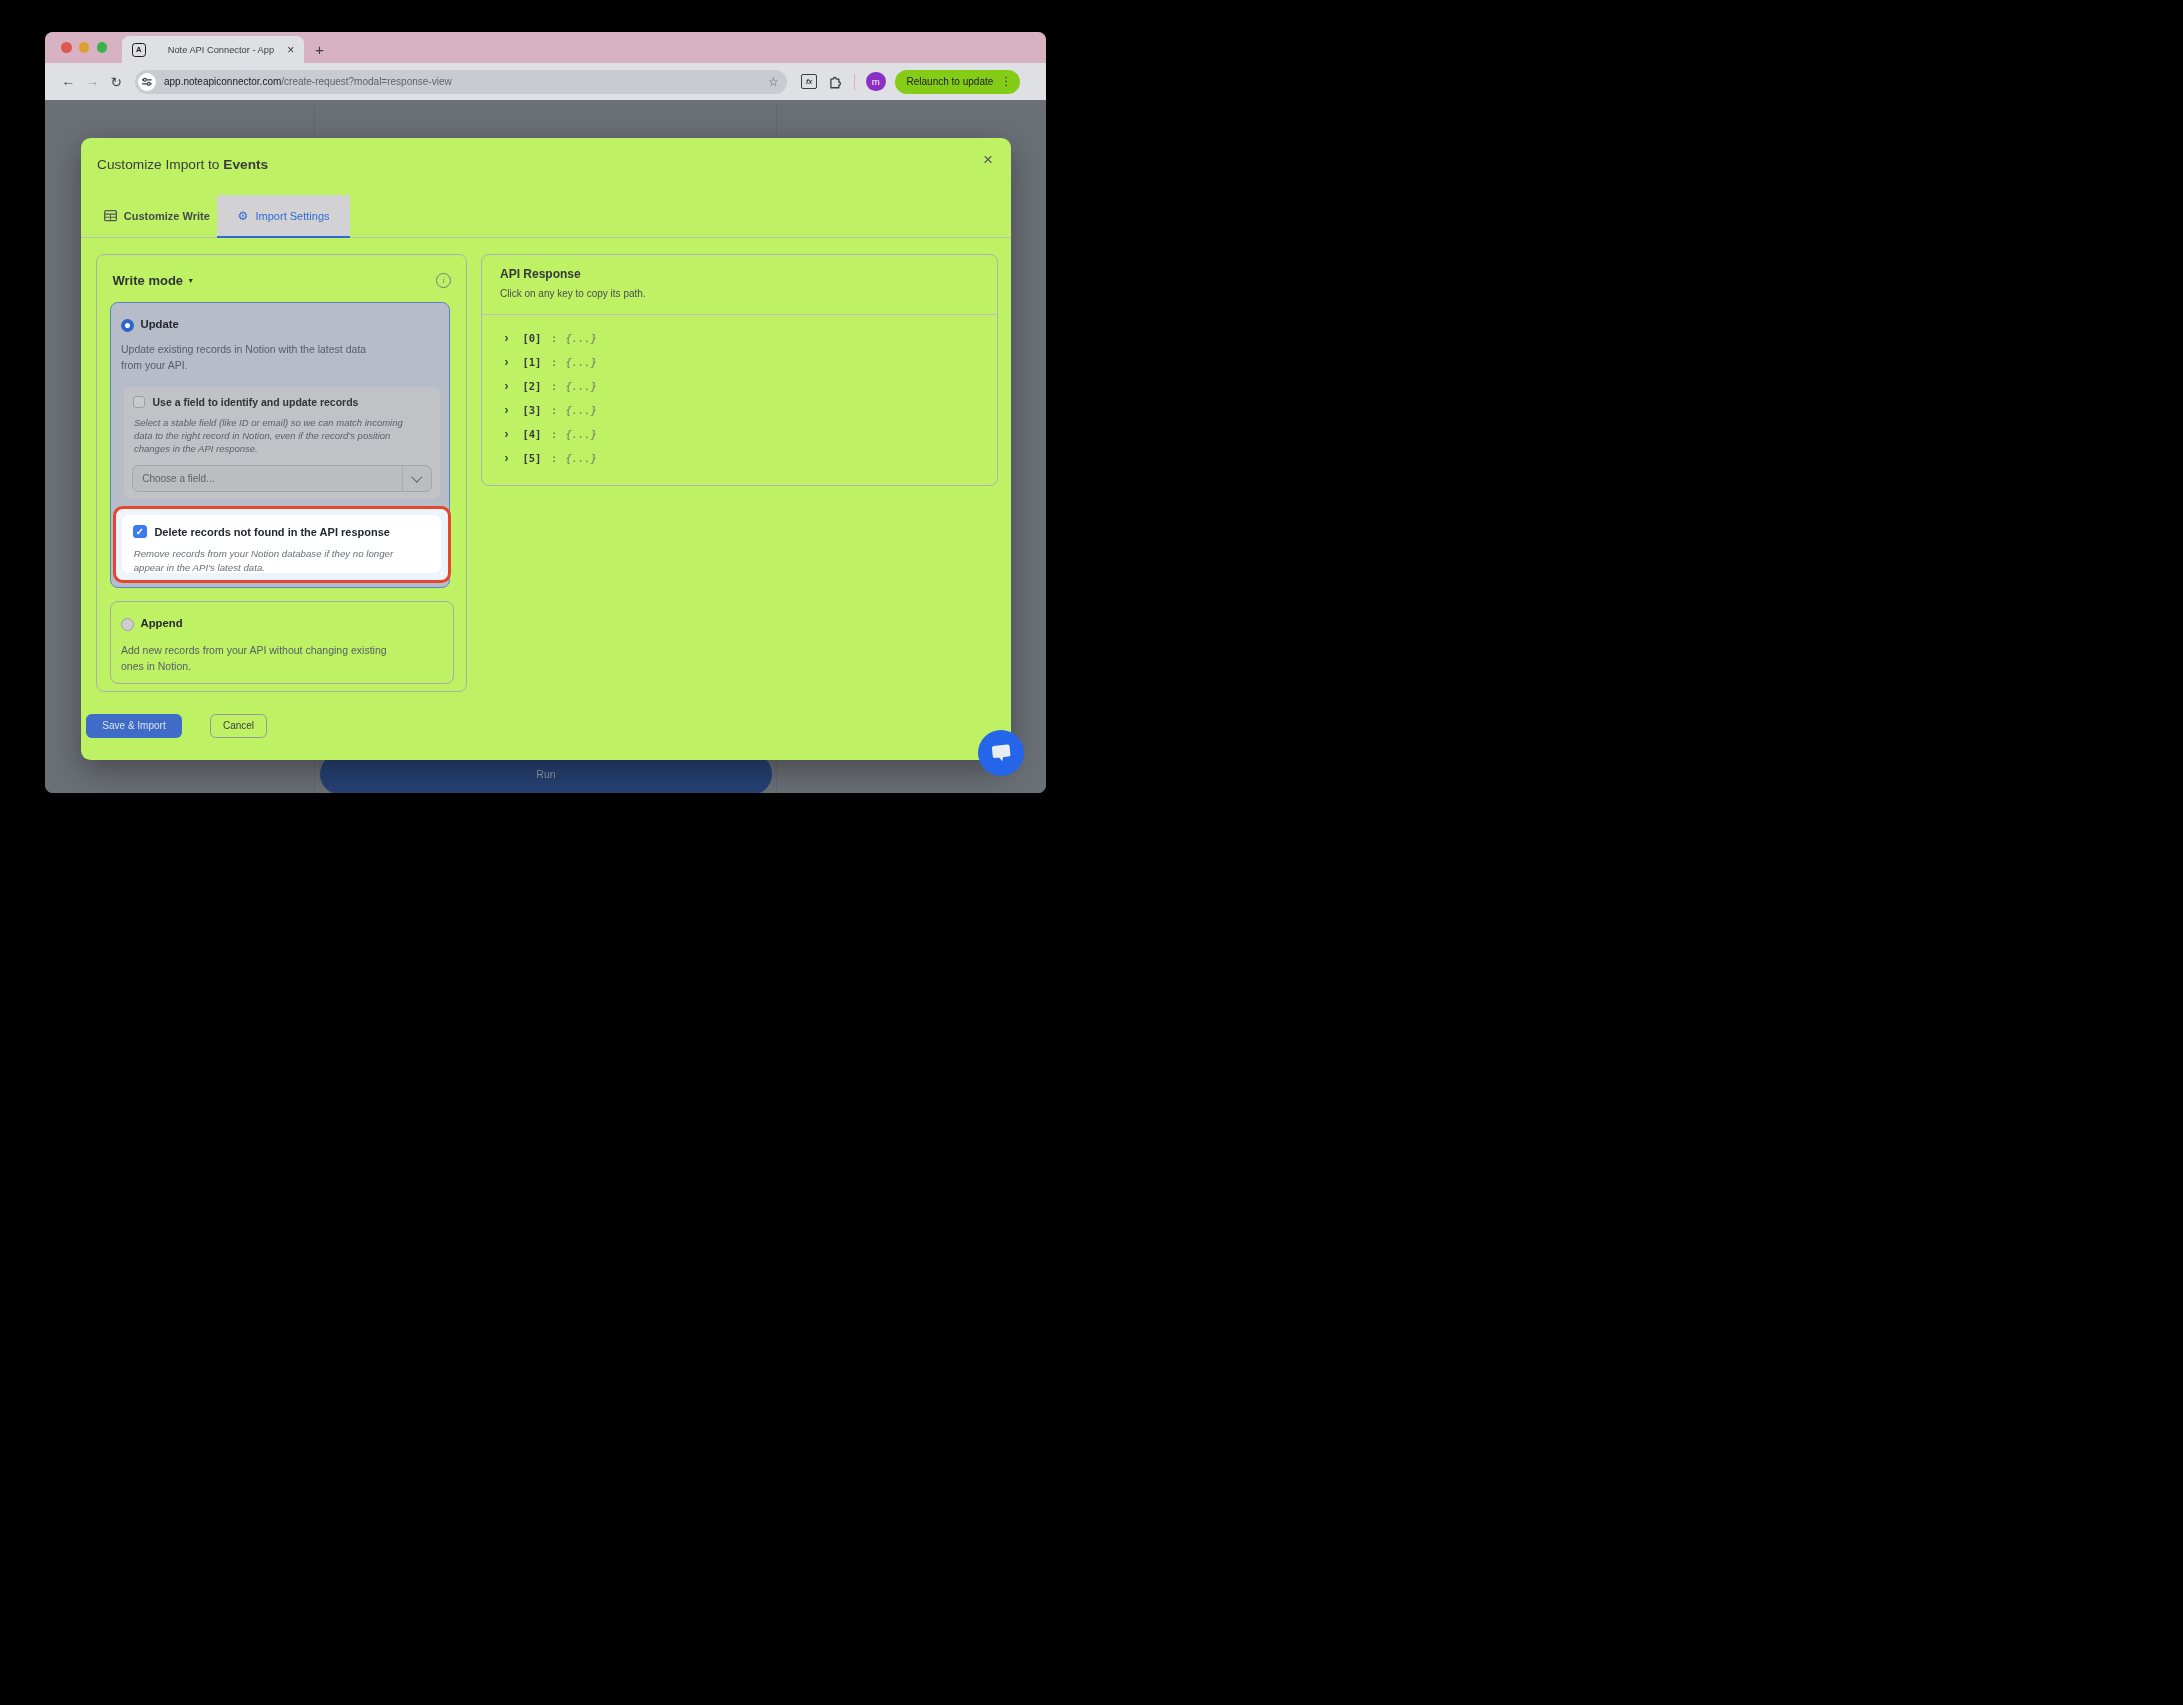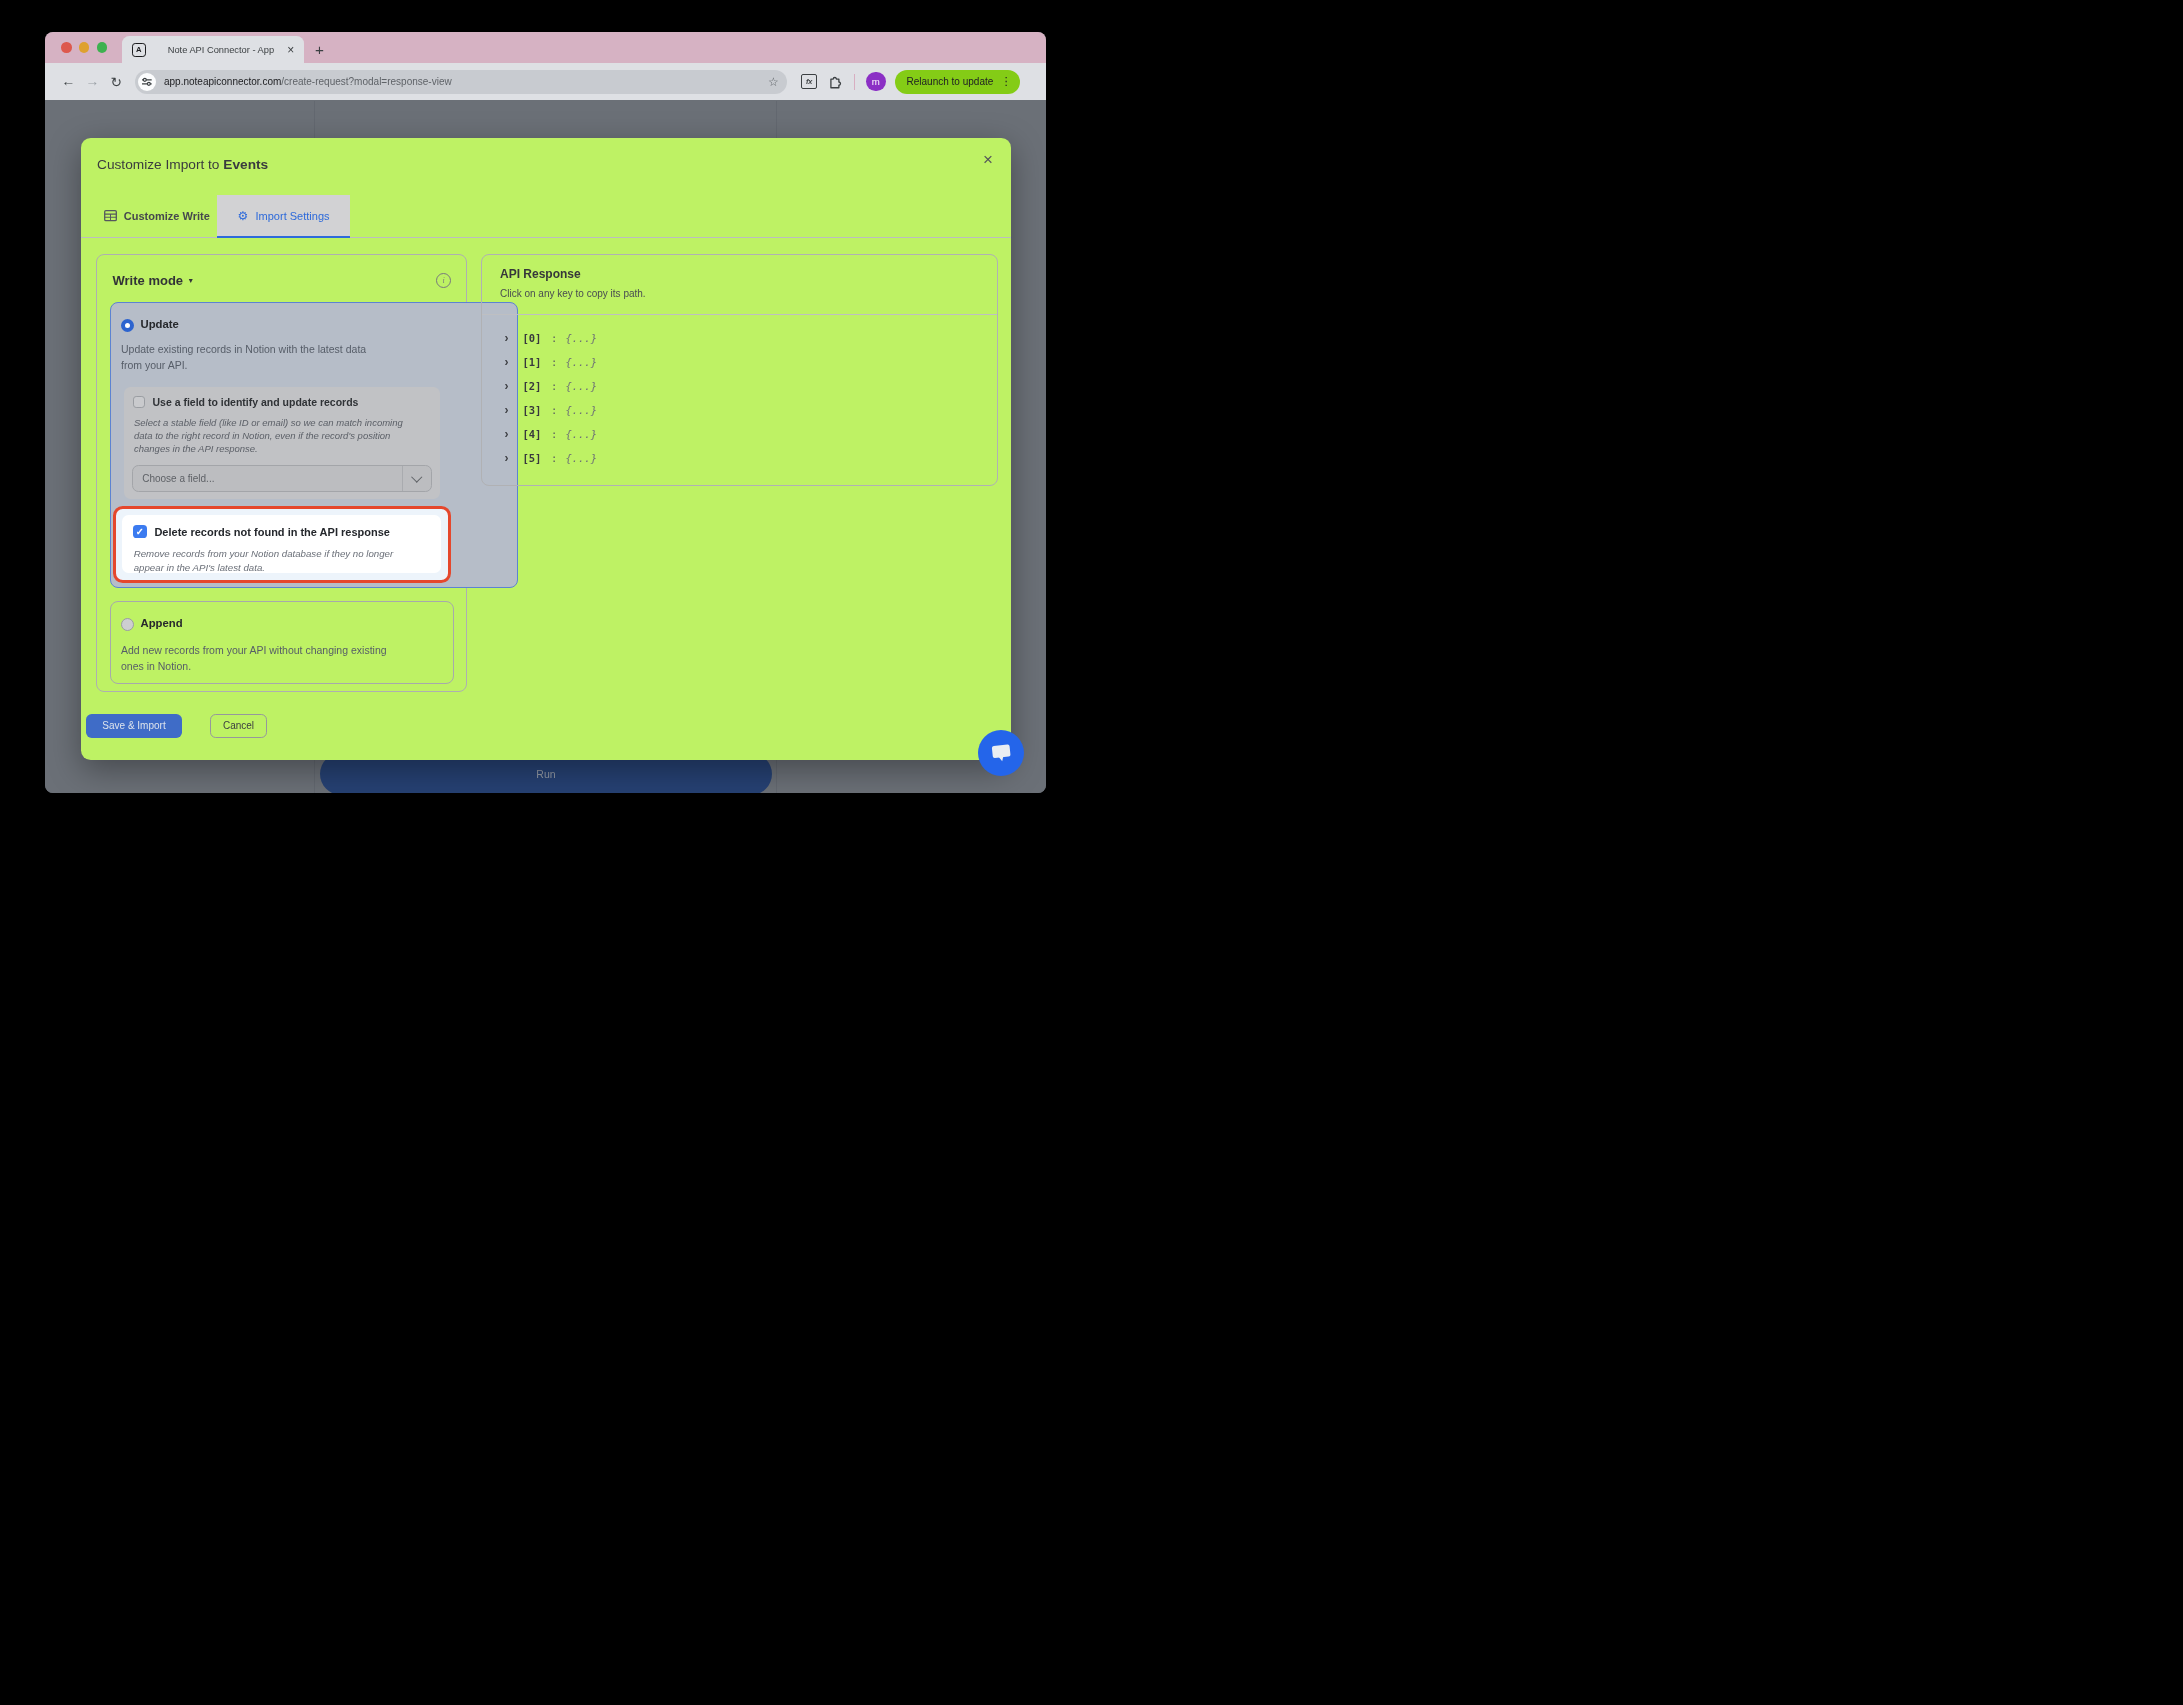--- a/index.html
+++ b/index.html
@@ -74,21 +74,21 @@
   
   .leftcard{position:absolute;left:14.5px;top:116px;width:371px;height:438px;border:0.8px solid #aeafb2;
             border-radius:8px;box-sizing:border-box;}
   .wm-row{position:absolute;left:16px;right:14.5px;top:13px;height:26px;display:flex;align-items:center;}
   .wm-label{font-size:13px;font-weight:600;color:#323337;}
   .wm-caret{font-size:8px;color:#323337;margin-left:5.7px;}
   .info-ic{margin-left:auto;width:13px;height:13px;border:1.2px solid #77797d;border-radius:50%;
            color:#77797d;font-size:8px;font-style:italic;font-family:"Liberation Serif",serif;
            display:flex;align-items:center;justify-content:center;}
 
-  .updatecard{position:absolute;left:13px;top:47px;width:408px;height:286px;background:#b6bdc8;
+  .updatecard{position:absolute;left:13px;top:47px;width:340px;height:286px;background:#b6bdc8;
               border:1.2px solid #5c83d2;border-radius:8px;box-sizing:border-box;}
   .radio-on{position:absolute;left:10.5px;top:16px;width:13px;height:13px;border-radius:50%;
             background:#fff;border:4px solid #2d64cf;box-sizing:border-box;}
   .opt-label{position:absolute;left:30px;top:15.3px;font-size:11.3px;font-weight:700;color:#26282c;}
   .opt-desc{position:absolute;left:10.5px;top:38px;width:323px;font-size:10.5px;line-height:16px;color:#565d68;}
 
   .graycard{position:absolute;left:13px;top:84px;width:316px;height:112px;background:#c1c2c5;
             border-radius:6.5px;box-sizing:border-box;}
   .cb-off{position:absolute;left:9.7px;top:9px;width:12px;height:12px;border:1.2px solid #9a9da2;
           border-radius:3.2px;background:#c9cacd;box-sizing:border-box;}

